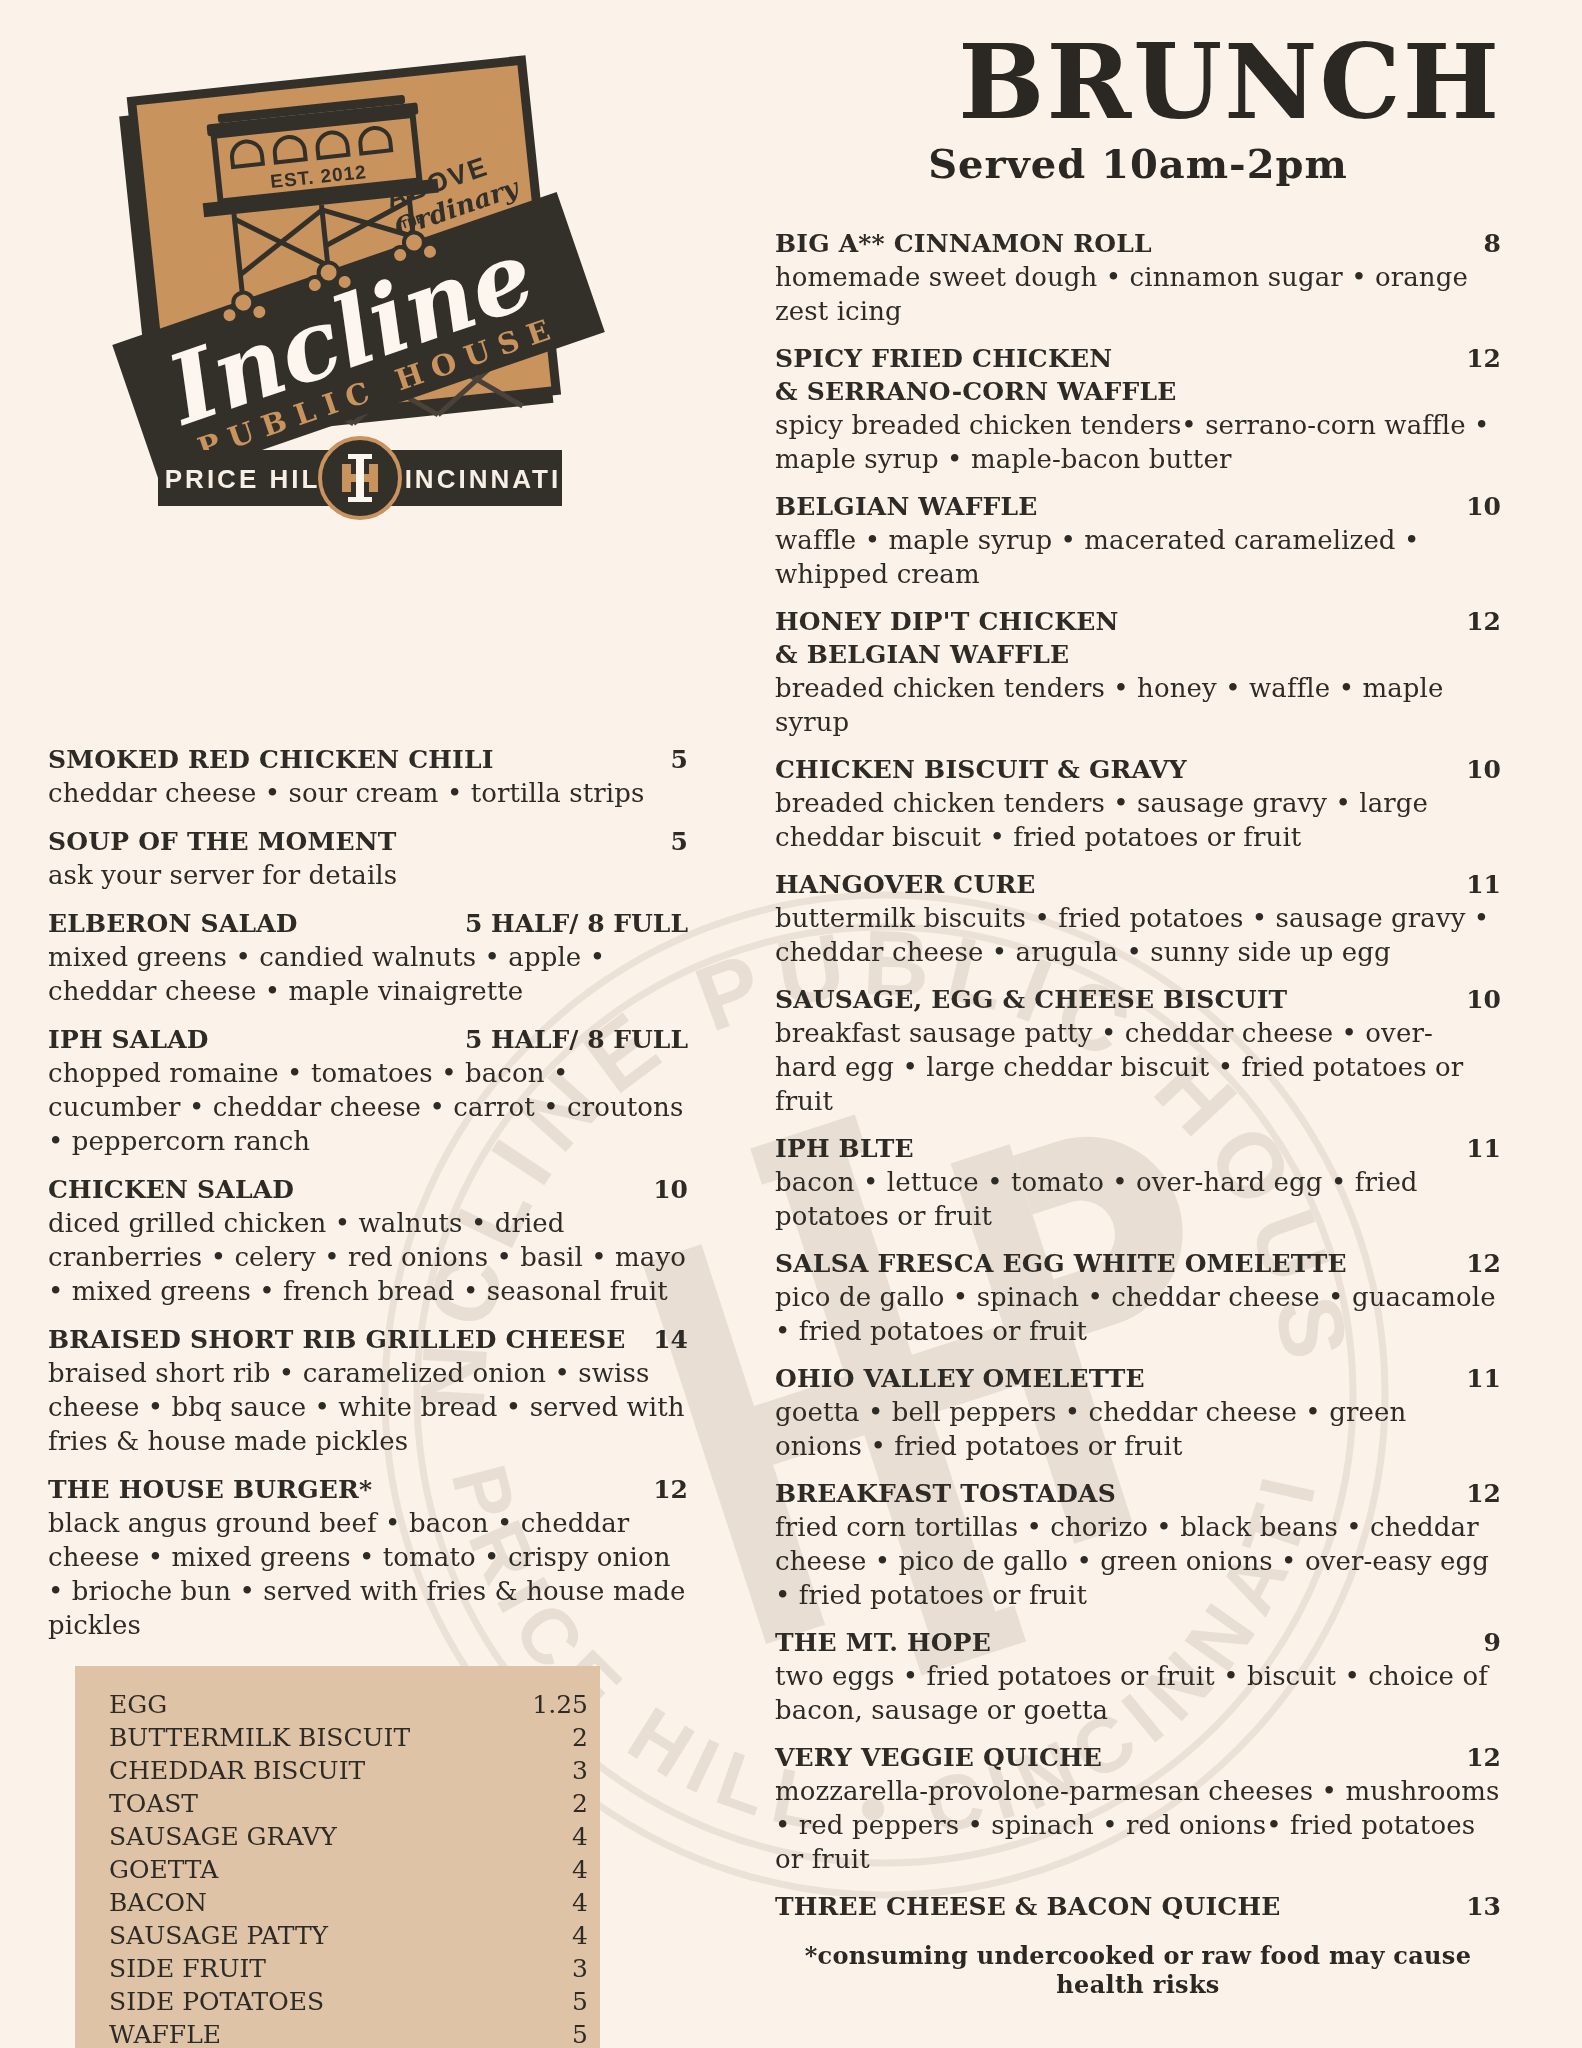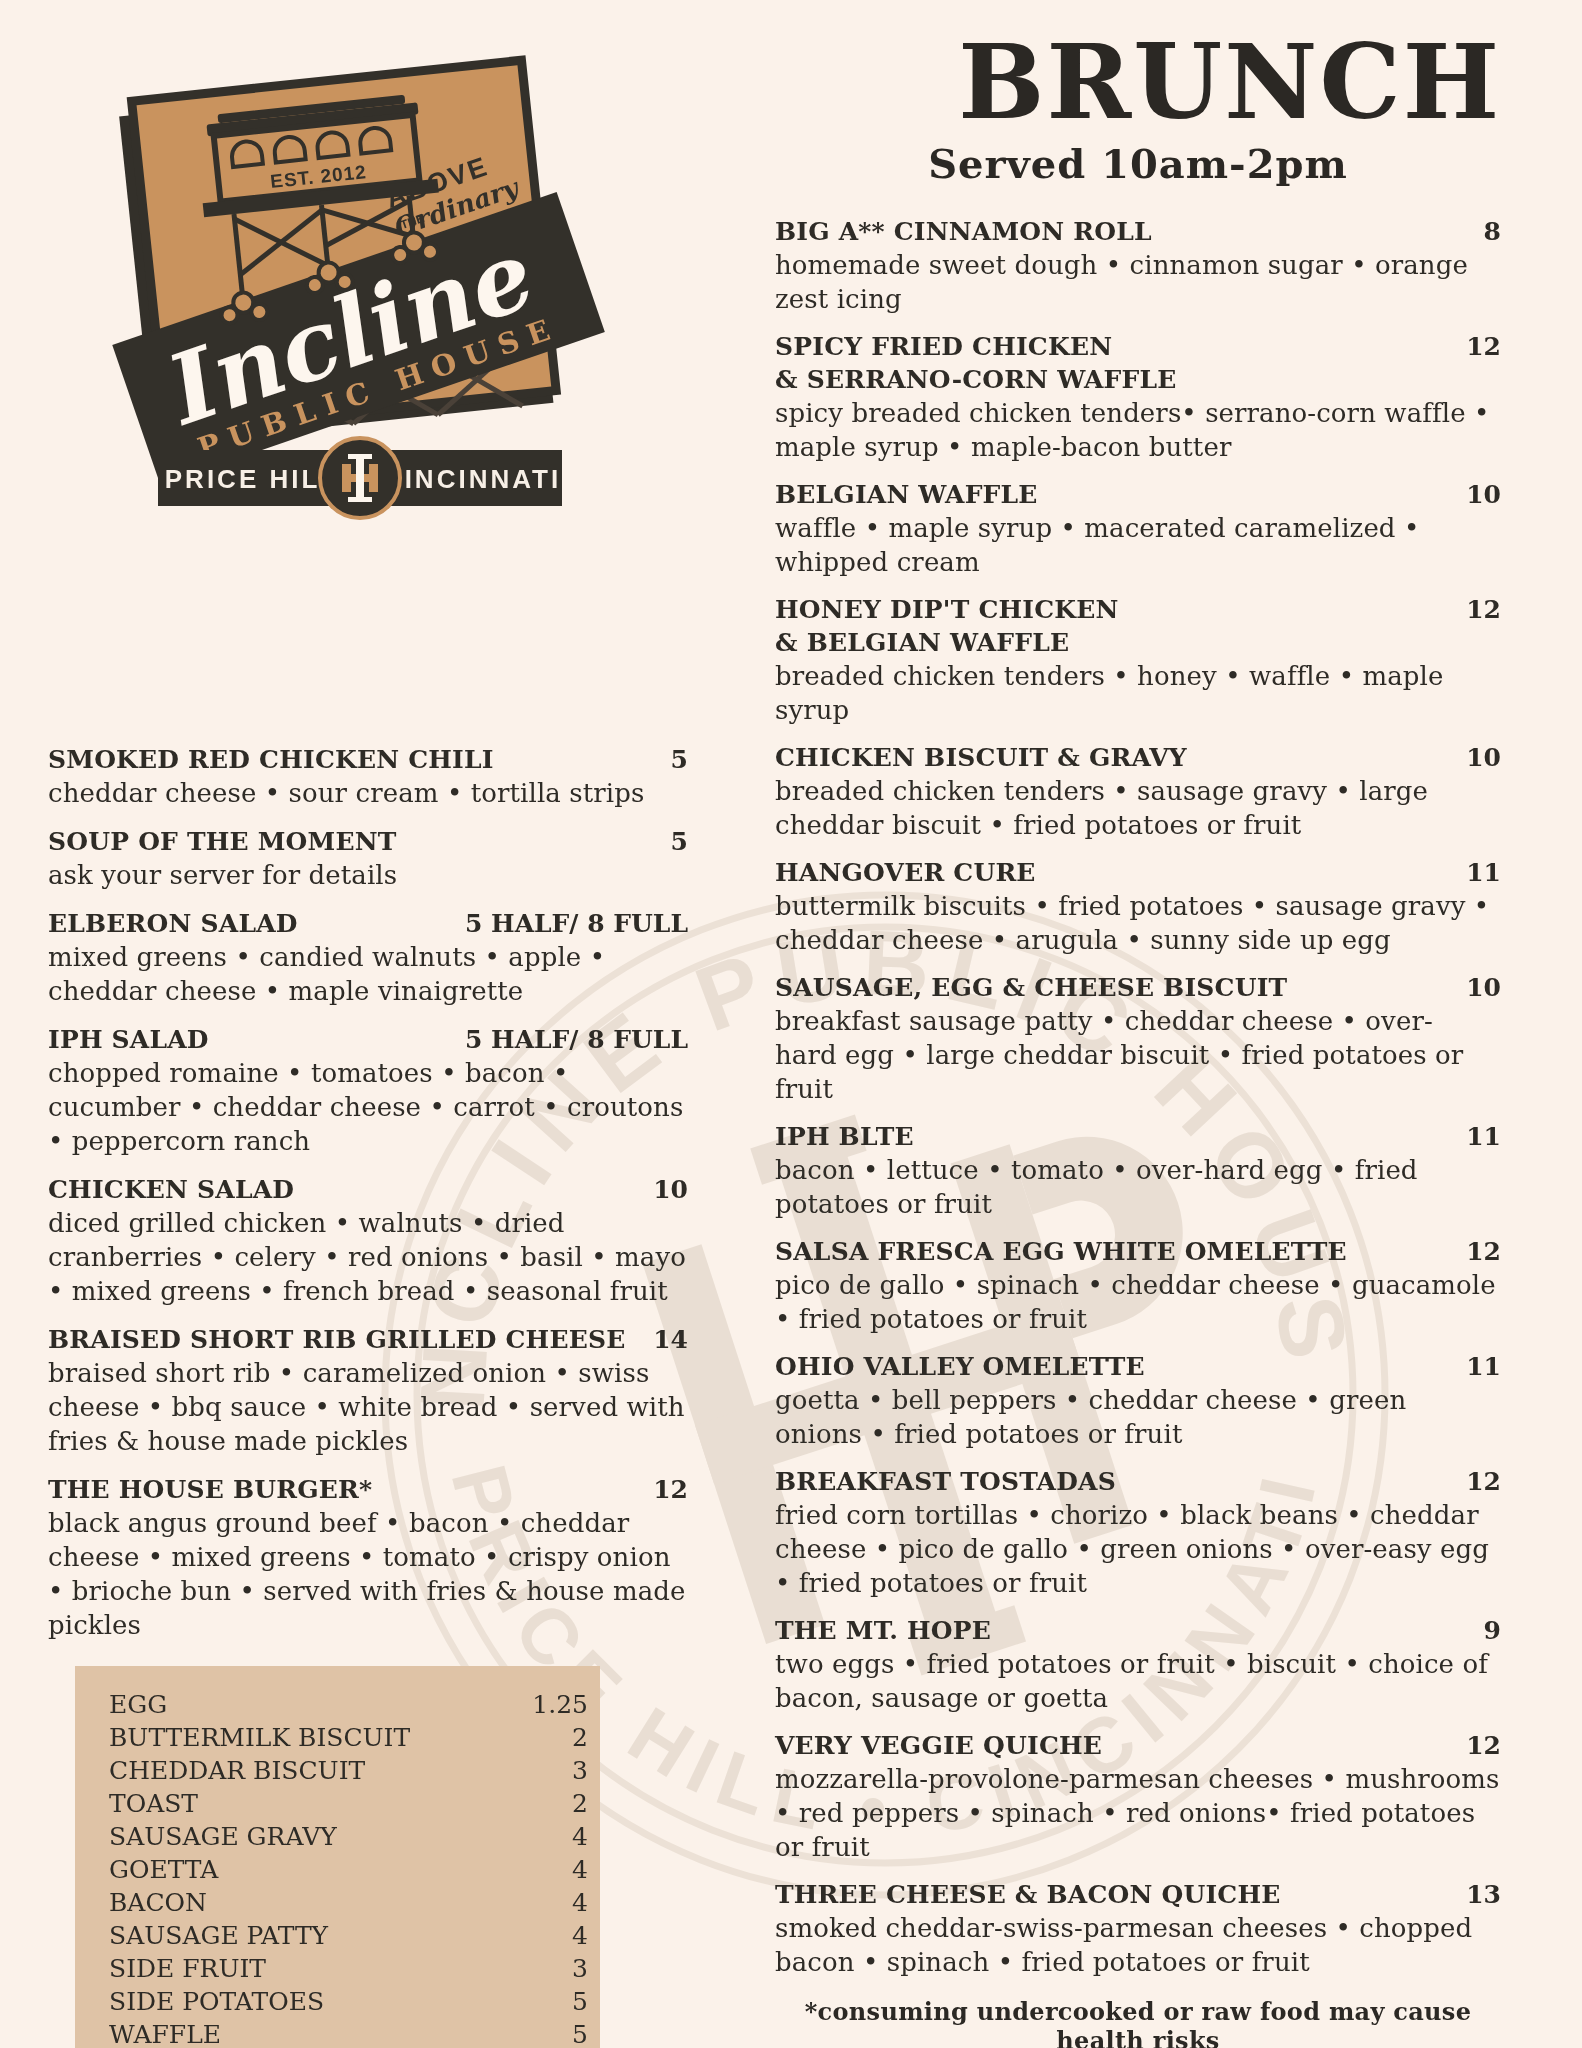--- a/index.html
+++ b/index.html
@@ -9,21 +9,21 @@
     font-family:"DejaVu Serif", serif;
   }
   .watermark{position:absolute;left:355px;top:835px;z-index:0;overflow:visible;}
   .col-left{position:absolute;left:48px;top:32px;width:640px;z-index:2;}
   .col-right{position:absolute;left:775px;top:30px;width:726px;z-index:2;}
 
   .logo-wrap{position:relative;margin-left:72px;width:445px;height:485px;}
   .logo-wrap svg{overflow:visible;}
 
   .menu-list{margin-top:226px;}
-  .brunch-items{margin-top:28px;}
+  .brunch-items{margin-top:40px;}
 
   .item{margin-bottom:15px;}
   .col-right .item{margin-bottom:14px;}
   .item-head{display:flex;justify-content:space-between;align-items:flex-start;}
   .item-title{font-weight:700;font-size:25px;line-height:33px;letter-spacing:.2px;white-space:pre-line;}
   .item-price{font-weight:700;font-size:25px;line-height:33px;text-align:right;white-space:nowrap;padding-left:14px;}
   .item-desc{font-size:26px;line-height:34px;letter-spacing:.1px;}
 
   .brunch-title{margin:0;text-align:right;font-size:102px;line-height:1.02;font-weight:700;letter-spacing:2px;color:#2b2824;}
   .brunch-served{text-align:center;font-size:40px;font-weight:700;letter-spacing:1px;margin-top:6px;color:#2b2824;}
@@ -377,18 +377,17 @@
           <div class="item-price">12</div>
         </div>
         <div class="item-desc">mozzarella-provolone-parmesan cheeses • mushrooms • red peppers • spinach • red onions• fried potatoes or fruit</div>
       </div>
 
       <div class="item">
         <div class="item-head">
           <div class="item-title">THREE CHEESE &amp; BACON QUICHE</div>
           <div class="item-price">13</div>
         </div>
-        <div class="item-desc">smoked cheddar-swiss-parmesan cheeses • chopped bacon • spinach • fried potatoes or fruit</div>
       </div>
     </div>
 
   <div class="footnote">*consuming undercooked or raw food may cause health risks</div>
 </div>
 
 </body></html>

